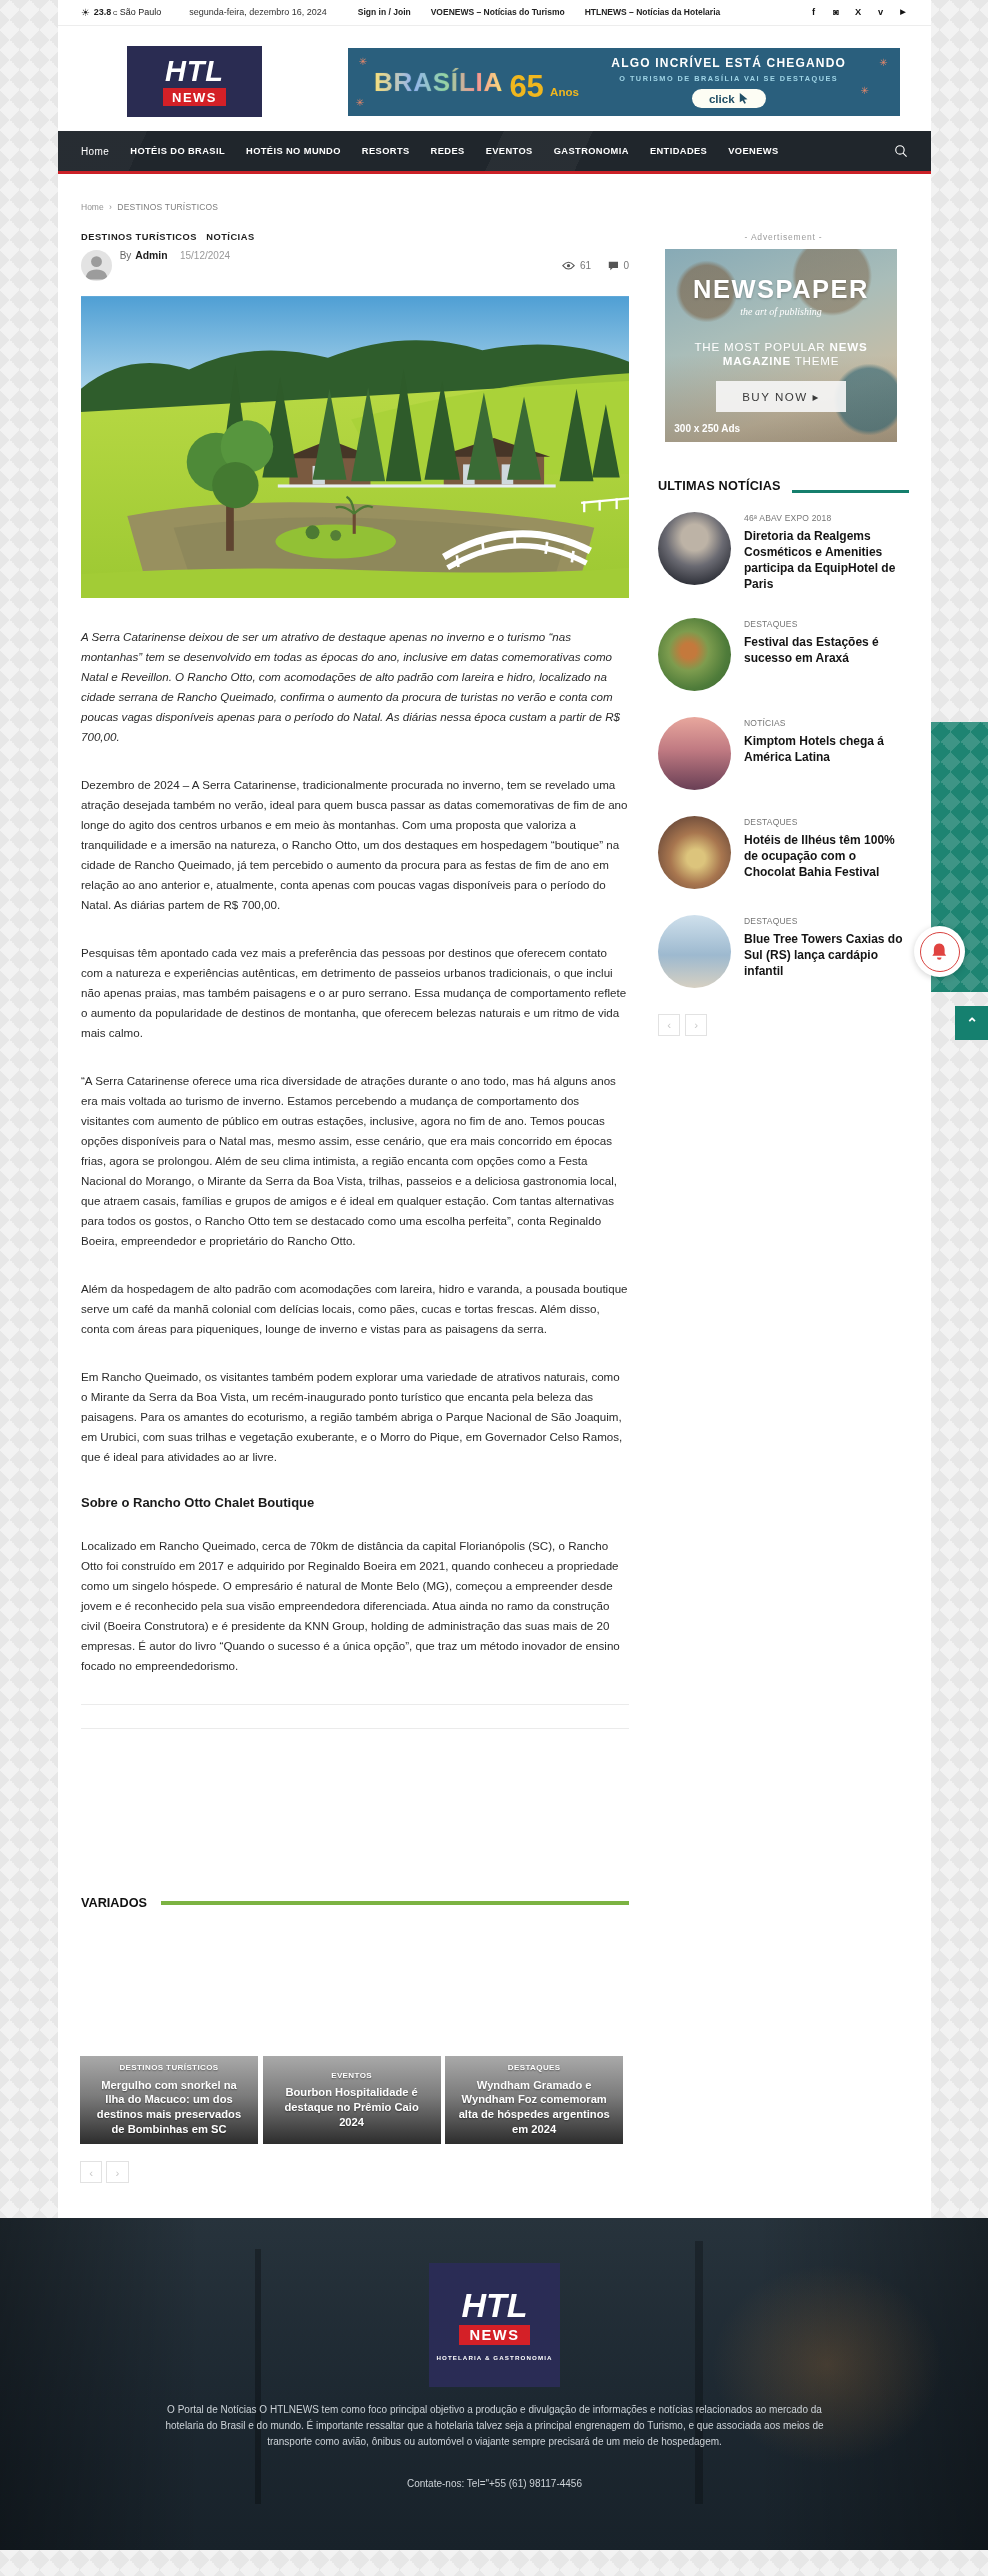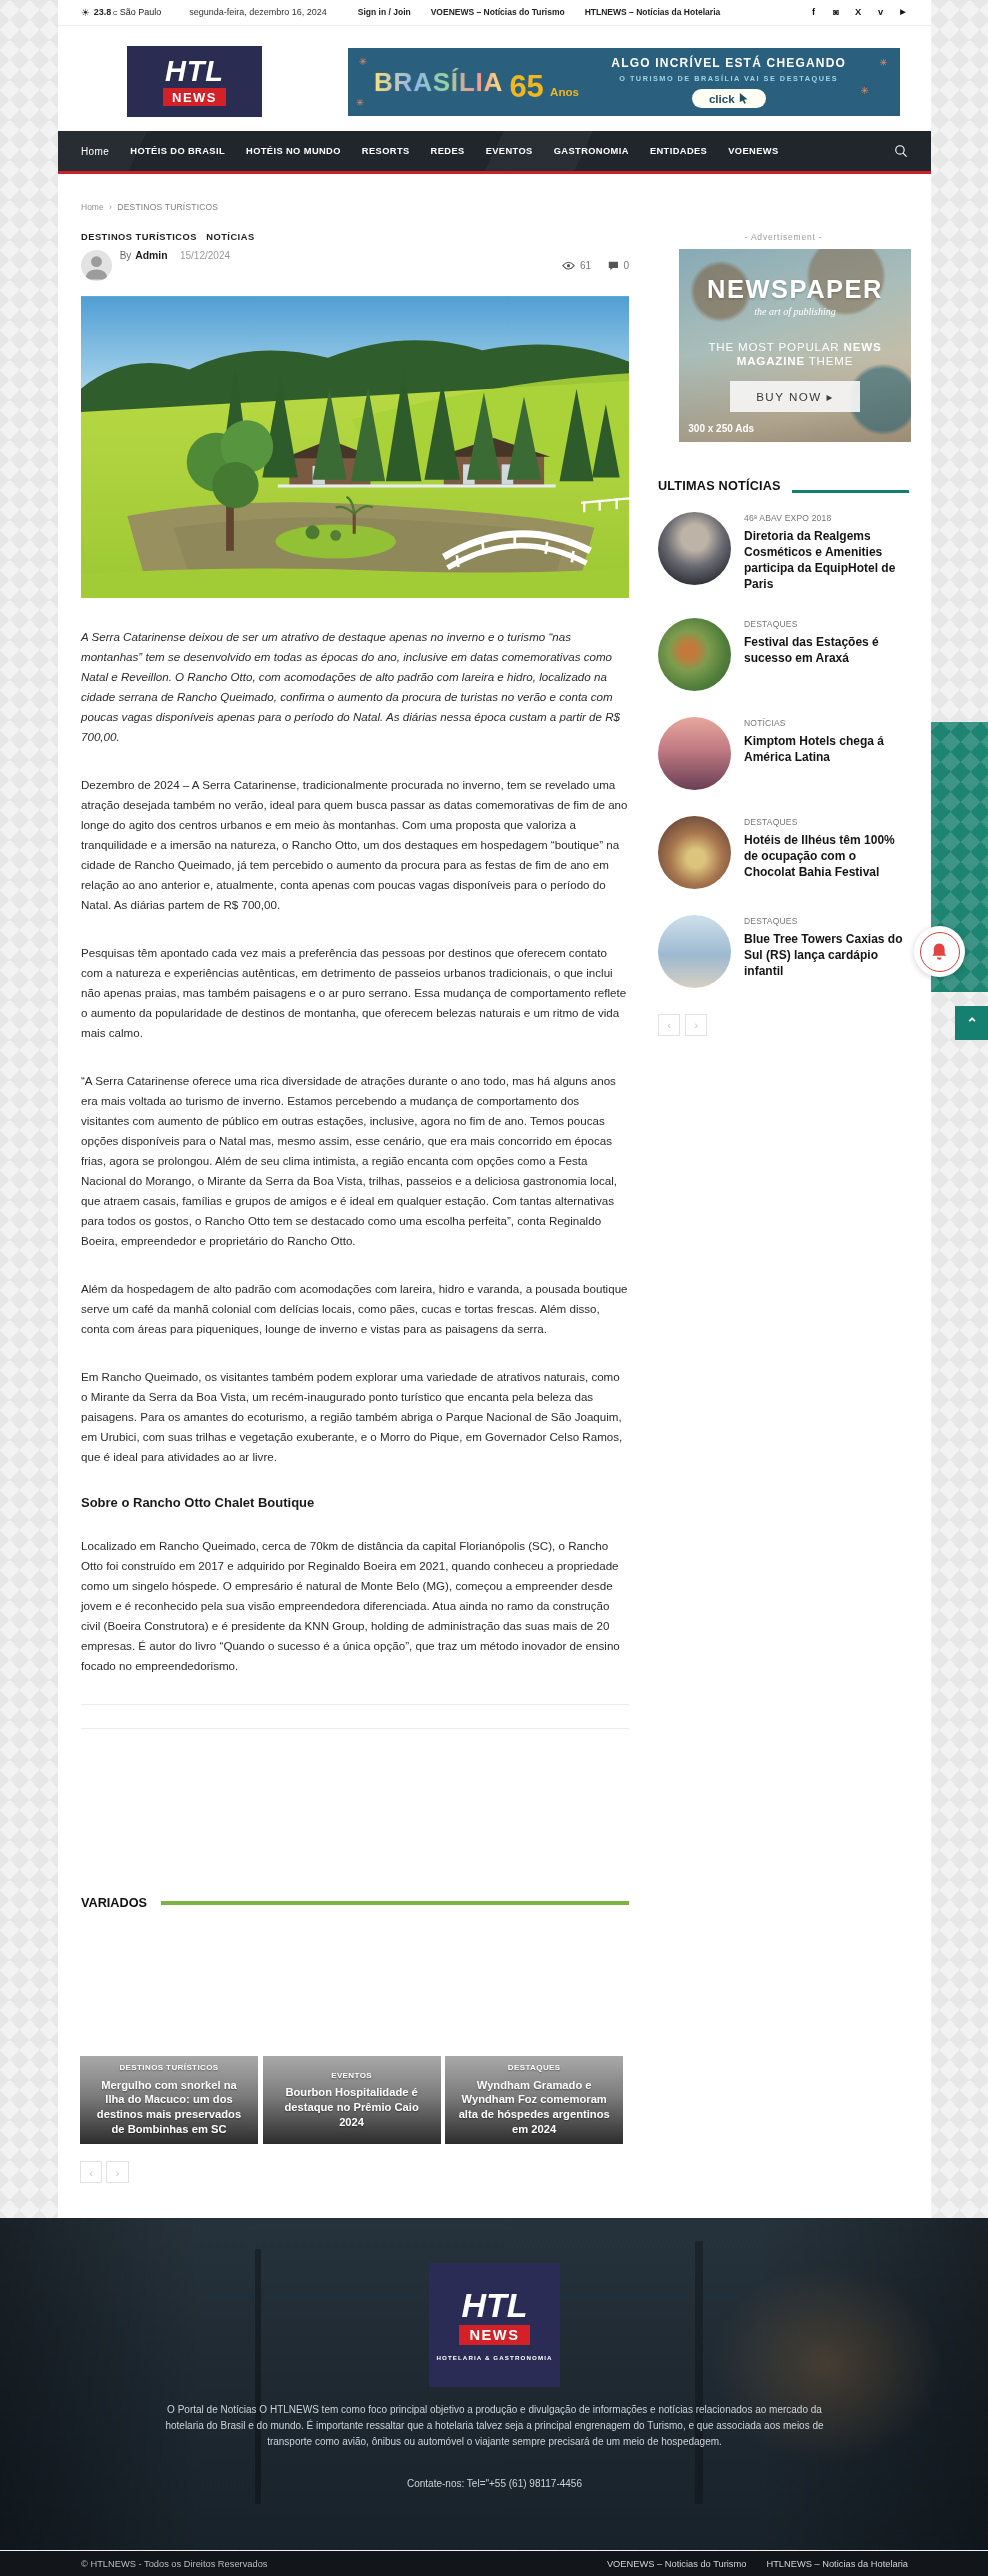--- a/index.html
+++ b/index.html
@@ -93,21 +93,21 @@
   .hero { width:548px; height:302px; margin-bottom:29px; display:block; }
   .article p { font-size:11.6px; line-height:20px; color:#2b2b2b; margin-bottom:28px; }
   .article p.lead { font-style:italic; }
   .article h3 { font-size:13px; font-weight:800; color:#1a1a1a; margin:10.8px 0 26px; }
   .rule-wrap { margin-top:26px; }
   .rule { border:none; border-top:0.8px solid #ebebeb; margin-bottom:23px; }
 
   
   .sidebar { left:658px; top:232px; width:251px; }
   .ad-label { text-align:center; color:#9b9b9b; font-size:8.5px; letter-spacing:0.8px; margin-bottom:7px; }
-  .ad { width:232px; height:193px; margin-left:21px; position:relative; cursor:pointer; overflow:hidden;
+  .ad { width:232px; height:193px; margin-left:7px; position:relative; cursor:pointer; overflow:hidden;
     background:linear-gradient(160deg,#87aab6 0%,#a9bdb9 40%,#c9bda4 75%,#b9a98e 100%); }
   .ad::before { content:""; position:absolute; inset:0;
     background:
       radial-gradient(circle at 18% 22%,rgba(122,90,58,.55) 0 26px,transparent 31px),
       radial-gradient(circle at 72% 14%,rgba(122,90,58,.45) 0 36px,transparent 40px),
       radial-gradient(circle at 88% 78%,rgba(28,90,110,.55) 0 31px,transparent 36px),
       linear-gradient(0deg,rgba(60,50,40,.25),transparent 45%); }
   .ad .inner { position:relative; z-index:2; text-align:center; color:#fff; padding-top:26px; }
   .ad .nz { font-size:25.5px; font-weight:900; letter-spacing:1.5px; text-shadow:0 0.8px 2.3px rgba(0,0,0,.25); }
   .ad .tg { font-family:"Liberation Serif", serif; font-style:italic; font-size:10px; margin-top:1.5px; }
@@ -474,20 +474,14 @@
 
     <div class="f-logo">
       <span class="l1">HTL</span>
       <span class="l2">NEWS</span>
       <span class="l3">HOTELARIA &amp; GASTRONOMIA</span>
     </div>
     <div class="f-about">O Portal de Notícias O HTLNEWS tem como foco principal objetivo a produção e divulgação de informações e notícias relacionados ao mercado da hotelaria do Brasil e do mundo. É importante ressaltar que a hotelaria talvez seja a principal engrenagem do Turismo, e que associada aos meios de transporte como avião, ônibus ou automóvel o viajante sempre precisará de um meio de hospedagem.</div>
     <div class="f-contact">Contate-nos: Tel="+55 (61) 98117-4456</div>
   </div>
 
-  <div class="abs bottombar">
-    <span>© HTLNEWS - Todos os Direitos Reservados</span>
-    <span class="spacer"></span>
-    <span class="blink">VOENEWS – Noticias do Turismo</span>
-    <span class="blink">HTLNEWS – Noticias da Hotelaria</span>
-  </div>
 </div>
 
 
 </body></html>

